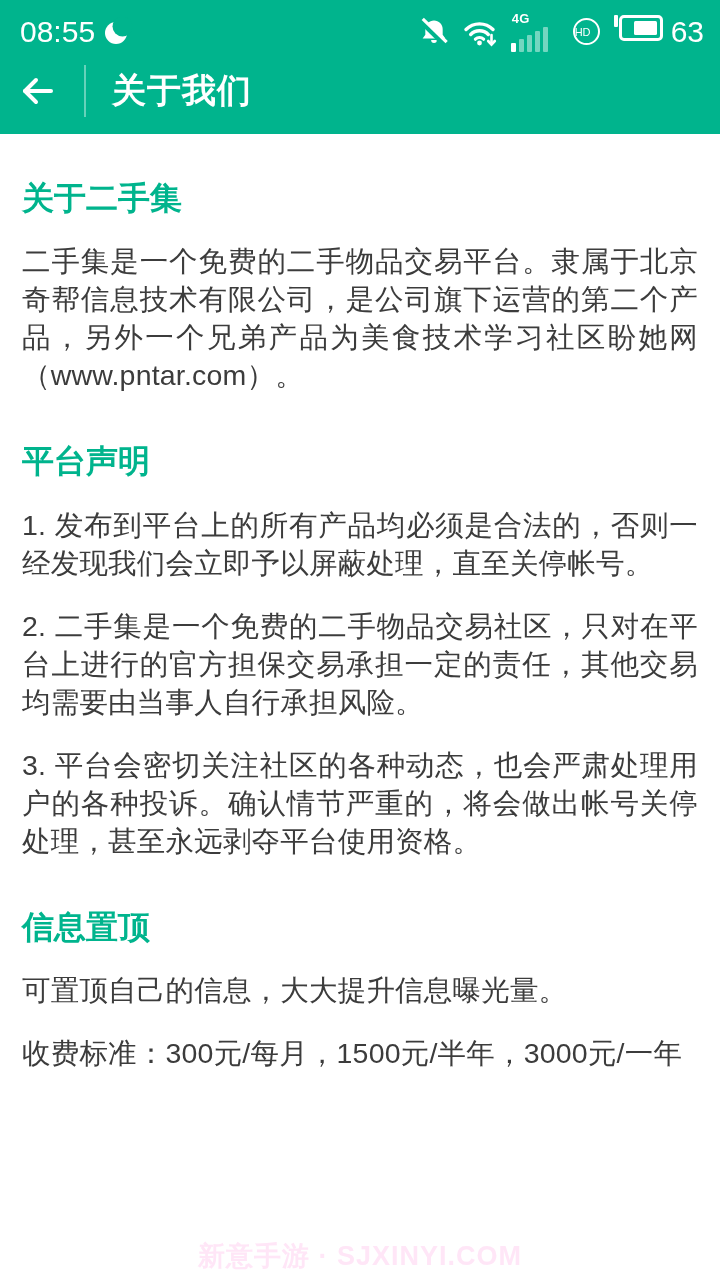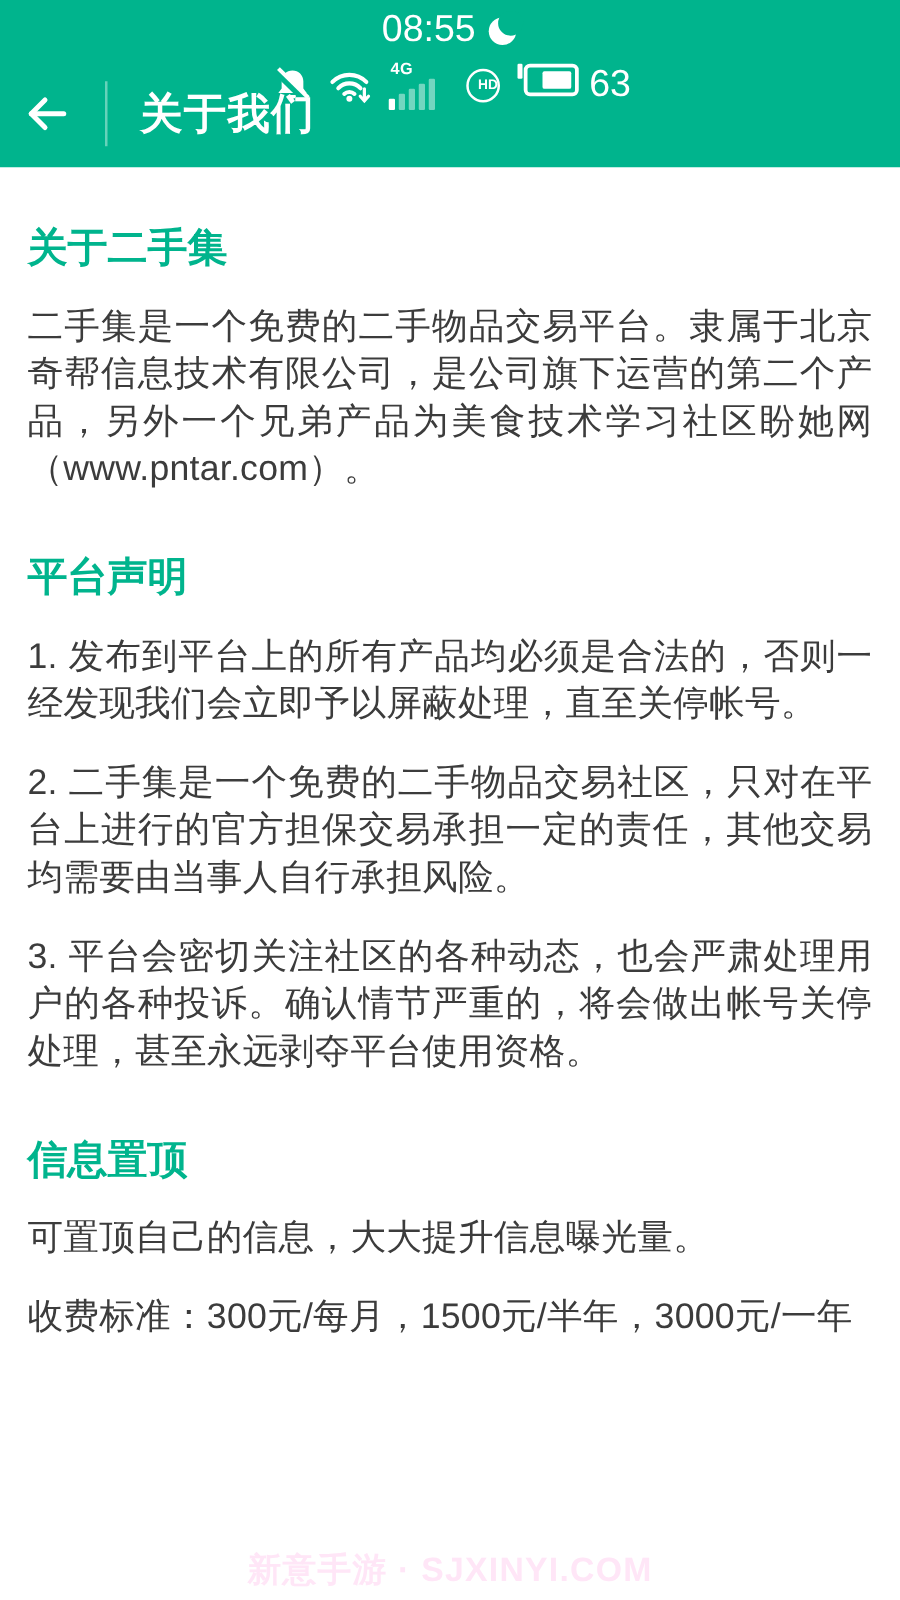--- a/index.html
+++ b/index.html
@@ -13,36 +13,35 @@
   html,body{background:#777;}
   body{font-family:"Liberation Sans","DejaVu Sans",sans-serif;}
   .screen{
     position:relative;width:720px;height:1280px;margin:0 auto;
     background:#ffffff;overflow:hidden;
   }
   
   .status-bar{
     height:48px;background:var(--brand-green);color:var(--status-text);
     display:flex;align-items:center;justify-content:space-between;
-    padding:0 16px 0 20px;
-    flex-direction:column;
+    padding:15px 16px 0 20px;
   }
   .status-left{display:flex;align-items:center;gap:8px;}
   .status-time{font-size:30px;line-height:48px;font-weight:400;}
   .status-right{display:flex;align-items:center;gap:14px;}
   .sicon{display:flex;align-items:center;justify-content:center;}
   .signal-wrap{display:flex;flex-direction:column;align-items:flex-start;width:48px;}
   .signal-label{font-size:13px;font-weight:700;line-height:13px;letter-spacing:0.5px;margin-left:1px;}
   .signal-bars{display:flex;align-items:flex-end;gap:3px;margin-top:2px;}
   .sbar{width:5px;background:#fff;border-radius:1px;}
   .sbar.dim{opacity:.45;}
   .hd-circle{
     width:27px;height:27px;border:2.5px solid #fff;border-radius:50%;
-    display:flex;align-items:center;justify-content:flex-end;
-    font-size:11px;font-weight:700;letter-spacing:0;
+    display:flex;align-items:center;justify-content:flex-start;
+    font-size:11px;font-weight:400;letter-spacing:0;
   }
   .battery{display:flex;}
   .battery-nub{width:4px;height:12px;background:#fff;border-radius:1px;margin-right:1px;}
   .battery-body{
     position:relative;width:44px;height:26px;border:3px solid #fff;border-radius:5px;
   }
   .battery-fill{position:absolute;top:3px;bottom:3px;right:3px;width:23px;background:#fff;border-radius:1.5px;}
   .battery-percent{font-size:30px;margin-left:8px;}
   
   .app-bar{

